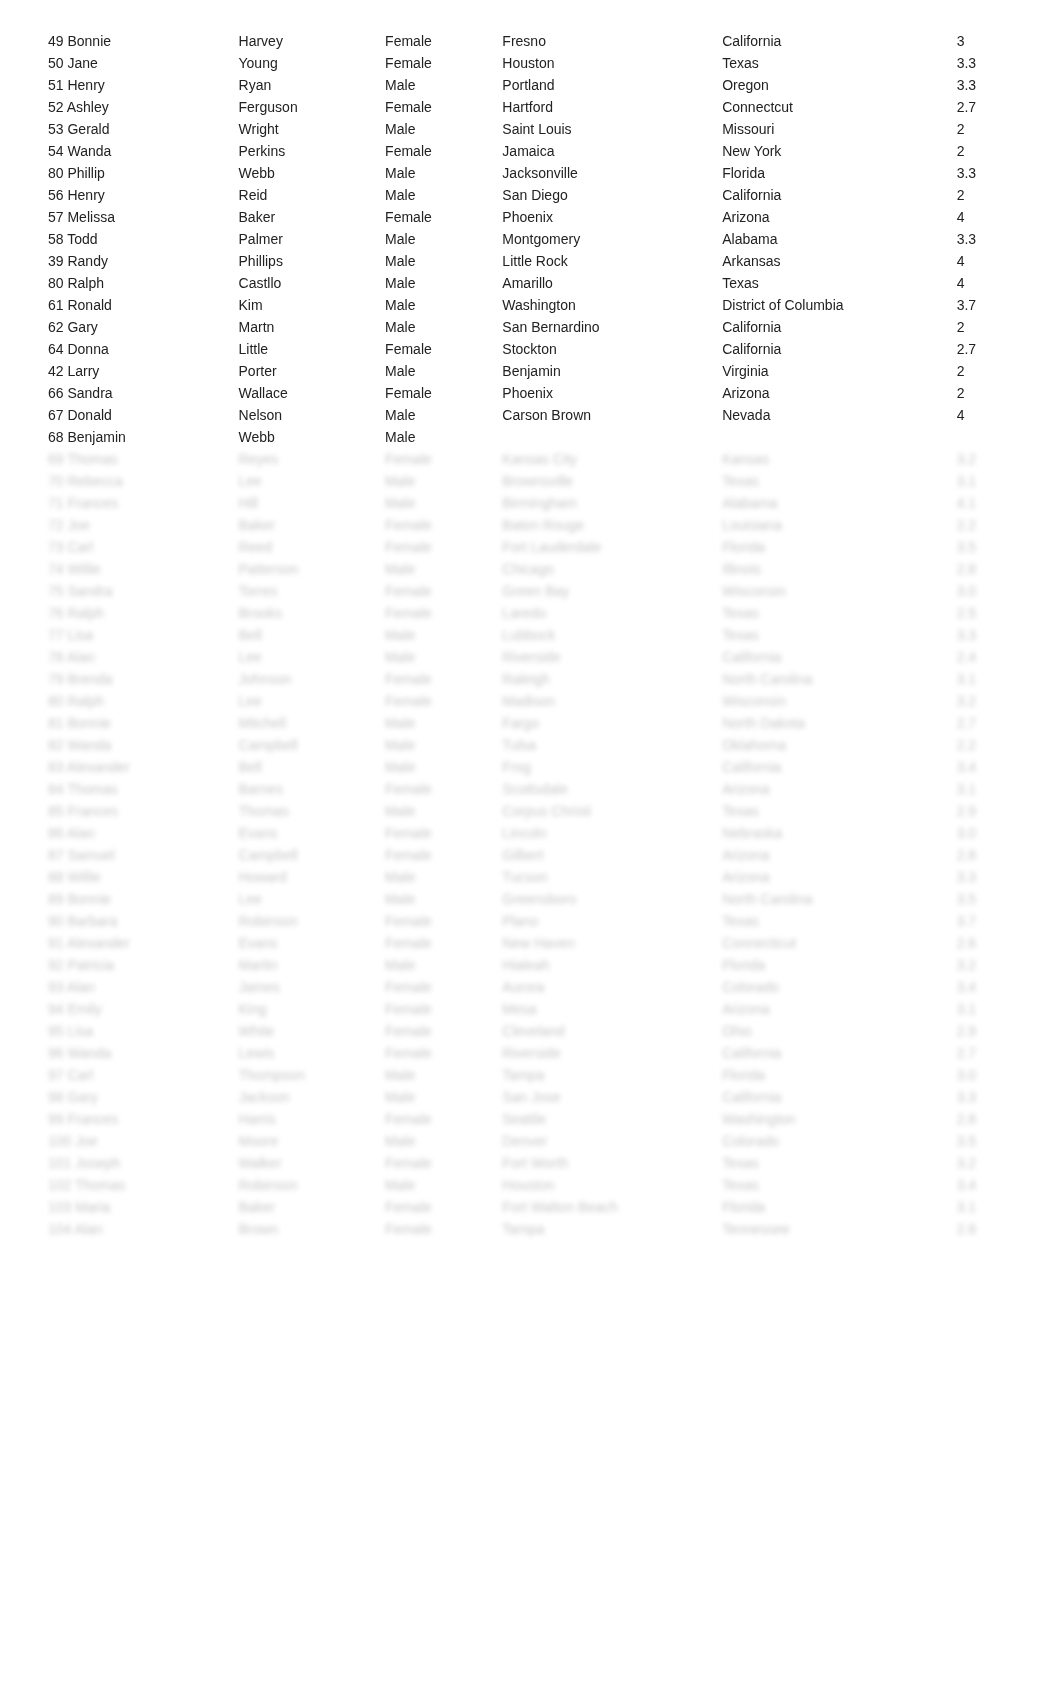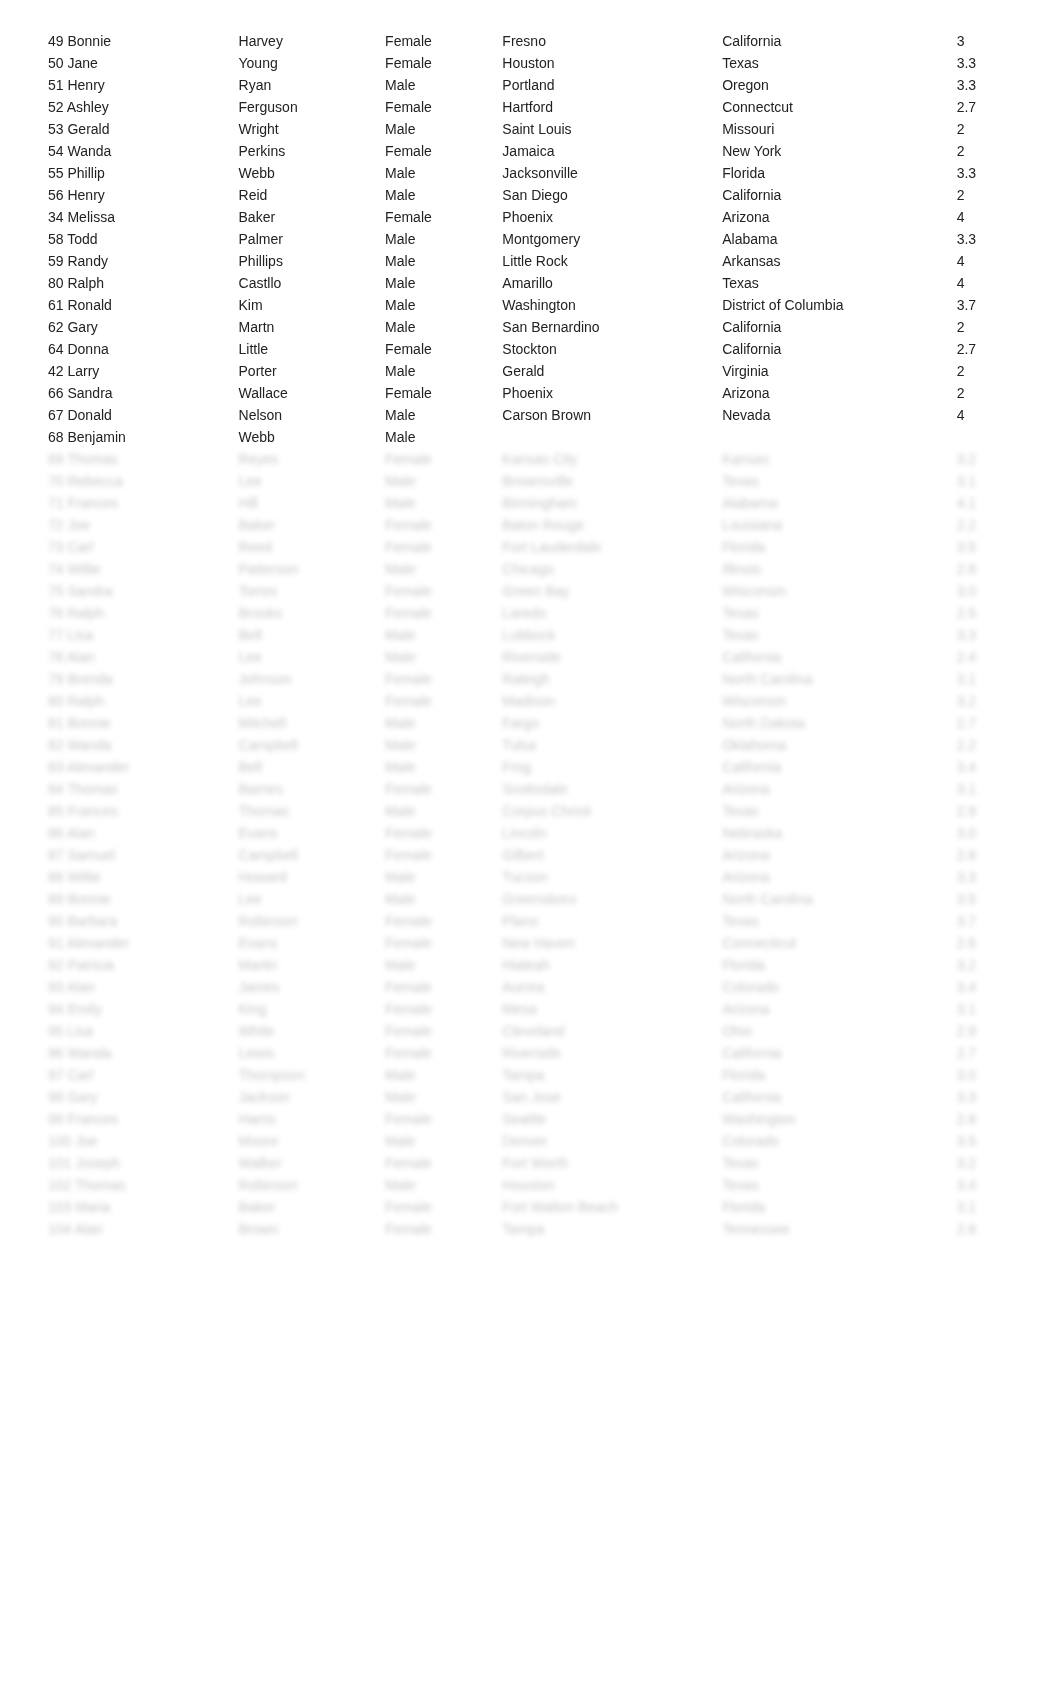--- a/index.html
+++ b/index.html
@@ -86,53 +86,53 @@
       </tr>
       <tr>
         <td>54 Wanda</td>
         <td>Perkins</td>
         <td>Female</td>
         <td>Jamaica</td>
         <td>New York</td>
         <td>2</td>
       </tr>
       <tr>
-        <td>55 Phillip</td>
+        <td>80 Phillip</td>
         <td>Webb</td>
         <td>Male</td>
         <td>Jacksonville</td>
         <td>Florida</td>
         <td>3.3</td>
       </tr>
       <tr>
         <td>56 Henry</td>
         <td>Reid</td>
         <td>Male</td>
         <td>San Diego</td>
         <td>California</td>
         <td>2</td>
       </tr>
       <tr>
-        <td>34 Melissa</td>
+        <td>57 Melissa</td>
         <td>Baker</td>
         <td>Female</td>
         <td>Phoenix</td>
         <td>Arizona</td>
         <td>4</td>
       </tr>
       <tr>
         <td>58 Todd</td>
         <td>Palmer</td>
         <td>Male</td>
         <td>Montgomery</td>
         <td>Alabama</td>
         <td>3.3</td>
       </tr>
       <tr>
-        <td>59 Randy</td>
+        <td>39 Randy</td>
         <td>Phillips</td>
         <td>Male</td>
         <td>Little Rock</td>
         <td>Arkansas</td>
         <td>4</td>
       </tr>
       <tr>
         <td>80 Ralph</td>
         <td>Castllo</td>
         <td>Male</td>
@@ -161,21 +161,21 @@
         <td>Little</td>
         <td>Female</td>
         <td>Stockton</td>
         <td>California</td>
         <td>2.7</td>
       </tr>
       <tr>
         <td>42 Larry</td>
         <td>Porter</td>
         <td>Male</td>
-        <td>Gerald</td>
+        <td>Benjamin</td>
         <td>Virginia</td>
         <td>2</td>
       </tr>
       <tr>
         <td>66 Sandra</td>
         <td>Wallace</td>
         <td>Female</td>
         <td>Phoenix</td>
         <td>Arizona</td>
         <td>2</td>

